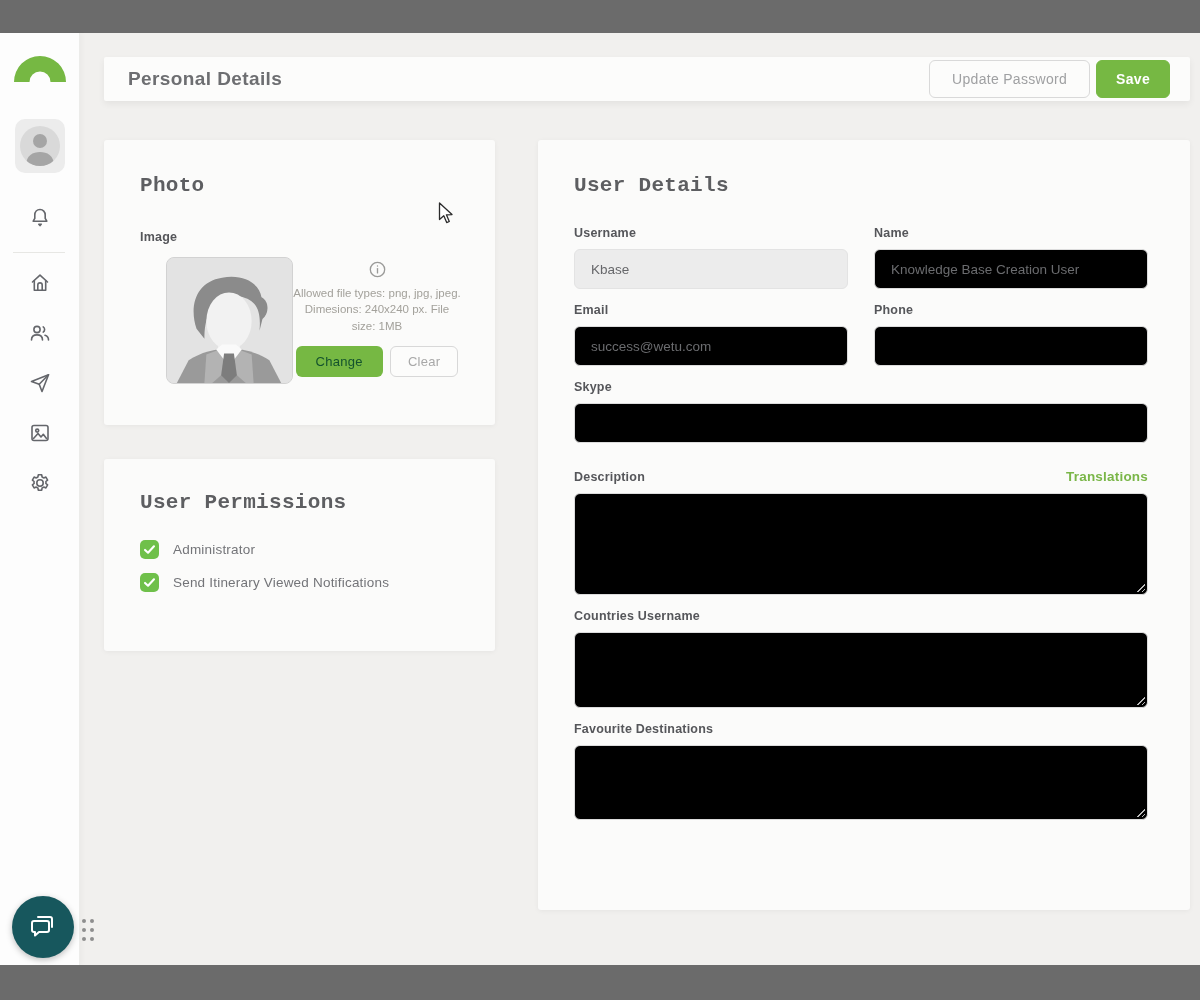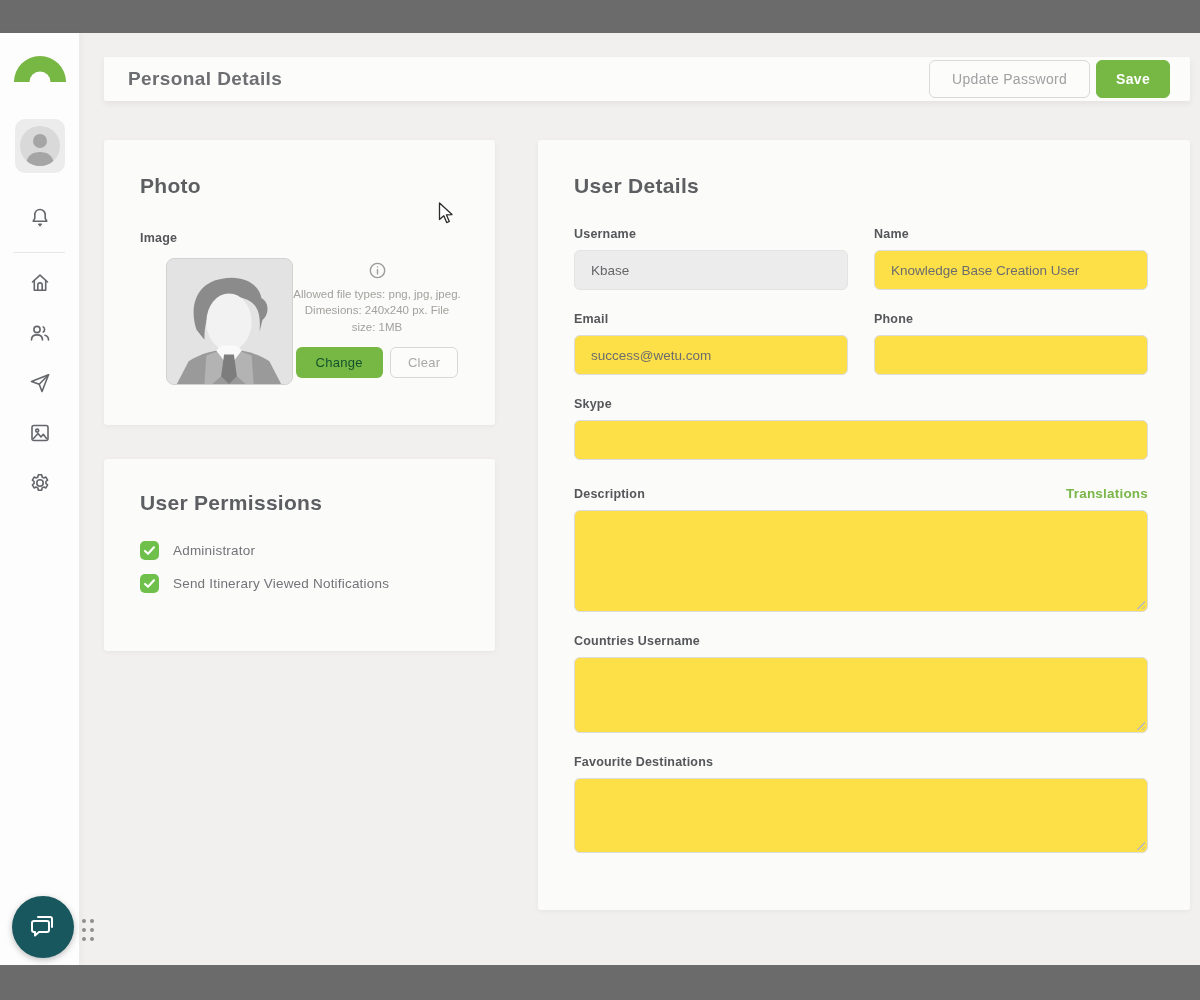--- a/index.html
+++ b/index.html
@@ -38,21 +38,21 @@
   .header-card { position:absolute; left:104px; top:57px; width:1086px; height:44px; background:#fcfcfb;
                  box-shadow:0 3px 7px rgba(0,0,0,.06); display:flex; align-items:center; border-radius:2px; }
   .page-title { font-size:19px; color:#6d6e71; letter-spacing:.4px; margin-left:24px; }
   .header-actions { margin-left:auto; margin-right:20px; display:flex; gap:6px; align-items:center; }
   .btn { border-radius:6px; font-family:inherit; font-size:14px; letter-spacing:.3px; cursor:pointer; }
   .btn-outline { height:38px; padding:0 22px; background:#fcfcfb; border:1px solid #d9d9d9; color:#9fa0a2; }
   .btn-green { height:38px; padding:0 19px; background:#76b843; border:1px solid #76b843; color:#fff; font-weight:bold; }
 
   
   .card { position:absolute; background:#fbfbfa; box-shadow:0 1px 5px rgba(0,0,0,.05); border-radius:3px; }
-  .card h2 { font-size:21px; font-weight:bold; color:#5d5e61; letter-spacing:.3px; }
+  .card h2 { font-size:21px; font-weight:bold; color:#5d5e61; letter-spacing:.3px;font-family:Liberation Mono, monospace; }
 
   
   .photo-card { left:104px; top:140px; width:391px; height:285px; padding:34px 36px 0 36px; }
   .field-label { display:block; font-size:12.5px; font-weight:bold; color:#55565a; letter-spacing:.2px; }
   .photo-card .field-label { margin-top:33px; }
   .photo-row { display:flex; margin-top:13px;padding-left:26px; }
   .avatar-box { width:127px; height:127px; border-radius:8px; border:1px solid #d2d2d2; background:#e3e3e3;
                 overflow:hidden; flex:none; }
   .photo-side { flex:1; display:flex; flex-direction:column; align-items:center; padding-top:4px; }
   .info-icon { width:17px; height:17px; color:#9a9a98; }
@@ -65,23 +65,23 @@
   .perm-card { left:104px; top:459px; width:391px; height:192px; padding:32px 36px 16px 36px; }
   .perm-row { display:flex; align-items:center; gap:14px; margin-top:14px; cursor:pointer; }
   .perm-card .perm-row:first-of-type { margin-top:26px; }
   .checkbox { width:19px; height:19px; border-radius:5px; background:#6fc04a; display:flex;
               align-items:center; justify-content:center; flex:none; }
   .perm-label { font-size:13.5px; color:#737478; letter-spacing:.2px; }
 
   
   .details-card { left:538px; top:140px; width:652px; height:770px; padding:34px 42px 0 36px; }
   .grid2 { display:grid; grid-template-columns:1fr 1fr; column-gap:26px; }
-  .form-row { margin-top:22px; }
+  .form-row { margin-top:14px; }
   .details-card .form-row.first { margin-top:29px; }
-  .text-input, .text-area { width:100%; border:1px solid #dcdcdc; border-radius:6px; background:#fde047;
+  .text-input, .text-area { width:100%; border:1px solid #dcdcdc; border-radius:6px; background:#000000;
               font-family:inherit; font-size:13.5px; color:#6b6c6f; outline:none; }
   .text-input { height:40px; padding:0 16px; margin-top:9px; }
   .text-input:disabled, .text-input.disabled { background:#ececec; border-color:#e3e3e3; color:#66676a; }
   .ta-wrap { position:relative; margin-top:9px; }
   .text-area { display:block; resize:none; padding:10px 16px; }
   .ta-wrap::after { content:""; position:absolute; right:3px; bottom:3px; width:9px; height:9px;
               pointer-events:none;
               background:linear-gradient(135deg, transparent 0 55%, #b9b9b9 55% 63%, transparent 63% 78%, #b9b9b9 78% 86%, transparent 86%); }
   .desc-head { display:flex; align-items:baseline; justify-content:space-between; }
   .translations-link { font-size:13.5px; font-weight:bold; color:#7ab648; letter-spacing:.2px; cursor:pointer; }

